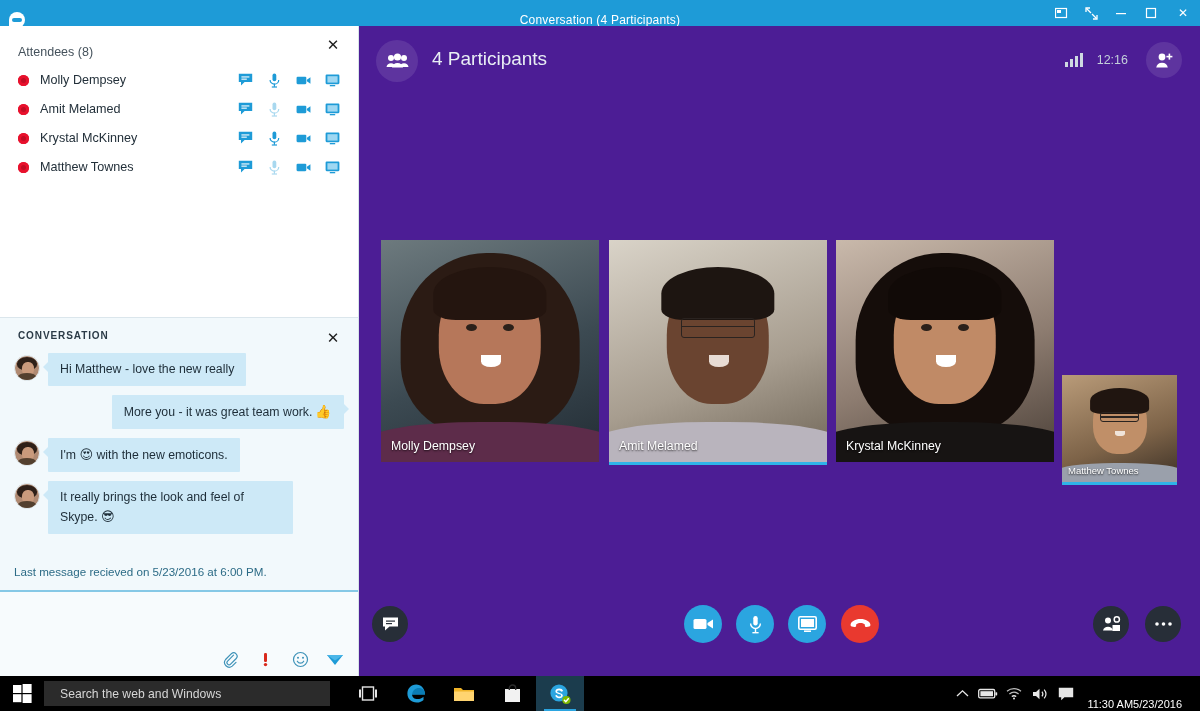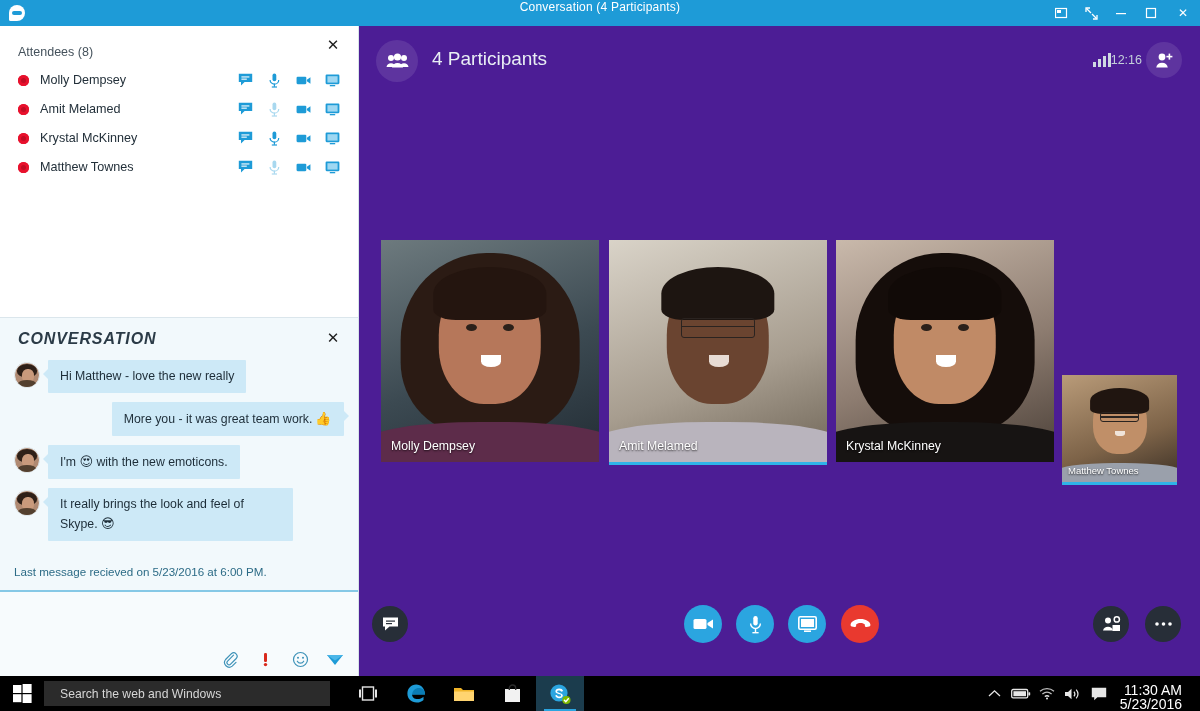--- a/index.html
+++ b/index.html
@@ -7,21 +7,21 @@
   body {
     font-family:"Liberation Sans", sans-serif;
     background:#0d2840;
     -webkit-font-smoothing:antialiased;
   }
   .app { position:relative; width:1200px; height:711px; }
 
   
   .titlebar {
     position:absolute; top:0; left:0; width:1200px; height:39px;
-    background:#1e9bd7; display:flex; align-items:flex-start;
+    background:#1e9bd7; display:flex; align-items:center;
   }
   .tb-logo { width:34px; height:26px; display:flex; align-items:center; justify-content:center; }
   .tb-logo .sbub {
     width:16px; height:16px; border-radius:50% 50% 50% 10%;
     background:#fff; position:relative;
   }
   .tb-logo .sbub::after{
     content:""; position:absolute; left:3px; top:6px; width:10px; height:4px;
     border-radius:2px; background:#1e9bd7;
   }
@@ -79,21 +79,21 @@
     font-family:"Liberation Sans", sans-serif; cursor:default;
   }
 
   
   .conv {
     position:absolute; top:317px; left:0; width:359px; height:359px;
     background:#f2f9fc; border-top:1px solid #dbe6ec; border-right:1px solid #d8e3ea;
     display:flex; flex-direction:column;
   }
   .conv-head { position:relative; padding:12px 16px 6px 18px; }
-  .conv-title { font-size:16px; font-weight:bold; color:#2b3b47; letter-spacing:.9px;font-style:italic; }
+  .conv-title { font-size:10px; font-weight:bold; color:#2b3b47; letter-spacing:.9px; }
   .conv-close {
     position:absolute; right:14px; top:9px; width:22px; height:22px;
     display:flex; align-items:center; justify-content:center;
     font-size:15px; color:#1b1b1b; cursor:default; font-family:"DejaVu Sans", sans-serif;
   }
   .msgs { flex:1 1 auto; padding:6px 14px 0 14px; overflow:hidden; }
   .msg { display:flex; align-items:flex-start; margin-bottom:9px; }
   .msg.out { justify-content:flex-end; }
   .avatar {
     width:26px; height:26px; border-radius:50%; flex:0 0 auto; margin-right:8px; margin-top:2px;
@@ -134,21 +134,21 @@
     background:#4c1d95;
   }
   .stage-head { position:relative; height:72px; }
   .sh-avatar {
     position:absolute; left:17px; top:14px; width:42px; height:42px; border-radius:50%;
     background:rgba(255,255,255,.10); display:flex; align-items:center; justify-content:center;
   }
   .sh-title {
     position:absolute; left:73px; top:22px; font-size:19px; color:#e8eef4; font-weight:normal;
   }
-  .sh-right { position:absolute; right:18px; top:16px; display:flex; align-items:center; }
+  .sh-right { position:absolute; right:18px; top:16px; display:flex; align-items:center; gap:14px; }
   .sig { display:flex; align-items:flex-end; gap:2px; height:14px; }
   .sig i { display:block; width:3px; background:#cfd9e2; }
   .sig i:nth-child(1){height:5px;} .sig i:nth-child(2){height:8px;}
   .sig i:nth-child(3){height:11px;} .sig i:nth-child(4){height:14px;}
   .timer { font-size:12.5px; color:#c3cfda; }
   .addppl {
     width:36px; height:36px; border-radius:50%; background:rgba(255,255,255,.10);
     display:flex; align-items:center; justify-content:center; cursor:default; margin-left:4px;
   }
 
@@ -221,22 +221,22 @@
     width:48px; height:35px; display:flex; align-items:center; justify-content:center;
     position:relative; cursor:default;
   }
   .tb-ic.active { background:#1b3c4d; }
   .tb-ic.active::after{
     content:""; position:absolute; left:8px; right:8px; bottom:0; height:2px; background:#2ba5e0;
   }
   .tray { margin-left:auto; display:flex; align-items:center; height:35px; padding-right:8px; }
   .tray-ic { width:26px; height:35px; display:flex; align-items:center; justify-content:center; cursor:default; }
   .clock {
-    display:flex; flex-direction:column; align-items:flex-end; justify-content:flex-end;
-    font-size:14px; color:#ffffff; line-height:14px; padding:0 10px 0 8px; height:35px; cursor:default;
+    display:flex; flex-direction:row; align-items:flex-end; justify-content:flex-end;
+    font-size:11px; color:#ffffff; line-height:14px; padding:0 10px 0 8px; height:35px; cursor:default;
   }
 </style>
 </head>
 <body>
 
 <div class="app">
 
   <div class="titlebar">
     <div class="tb-logo">
         <div class="sbub"></div>

